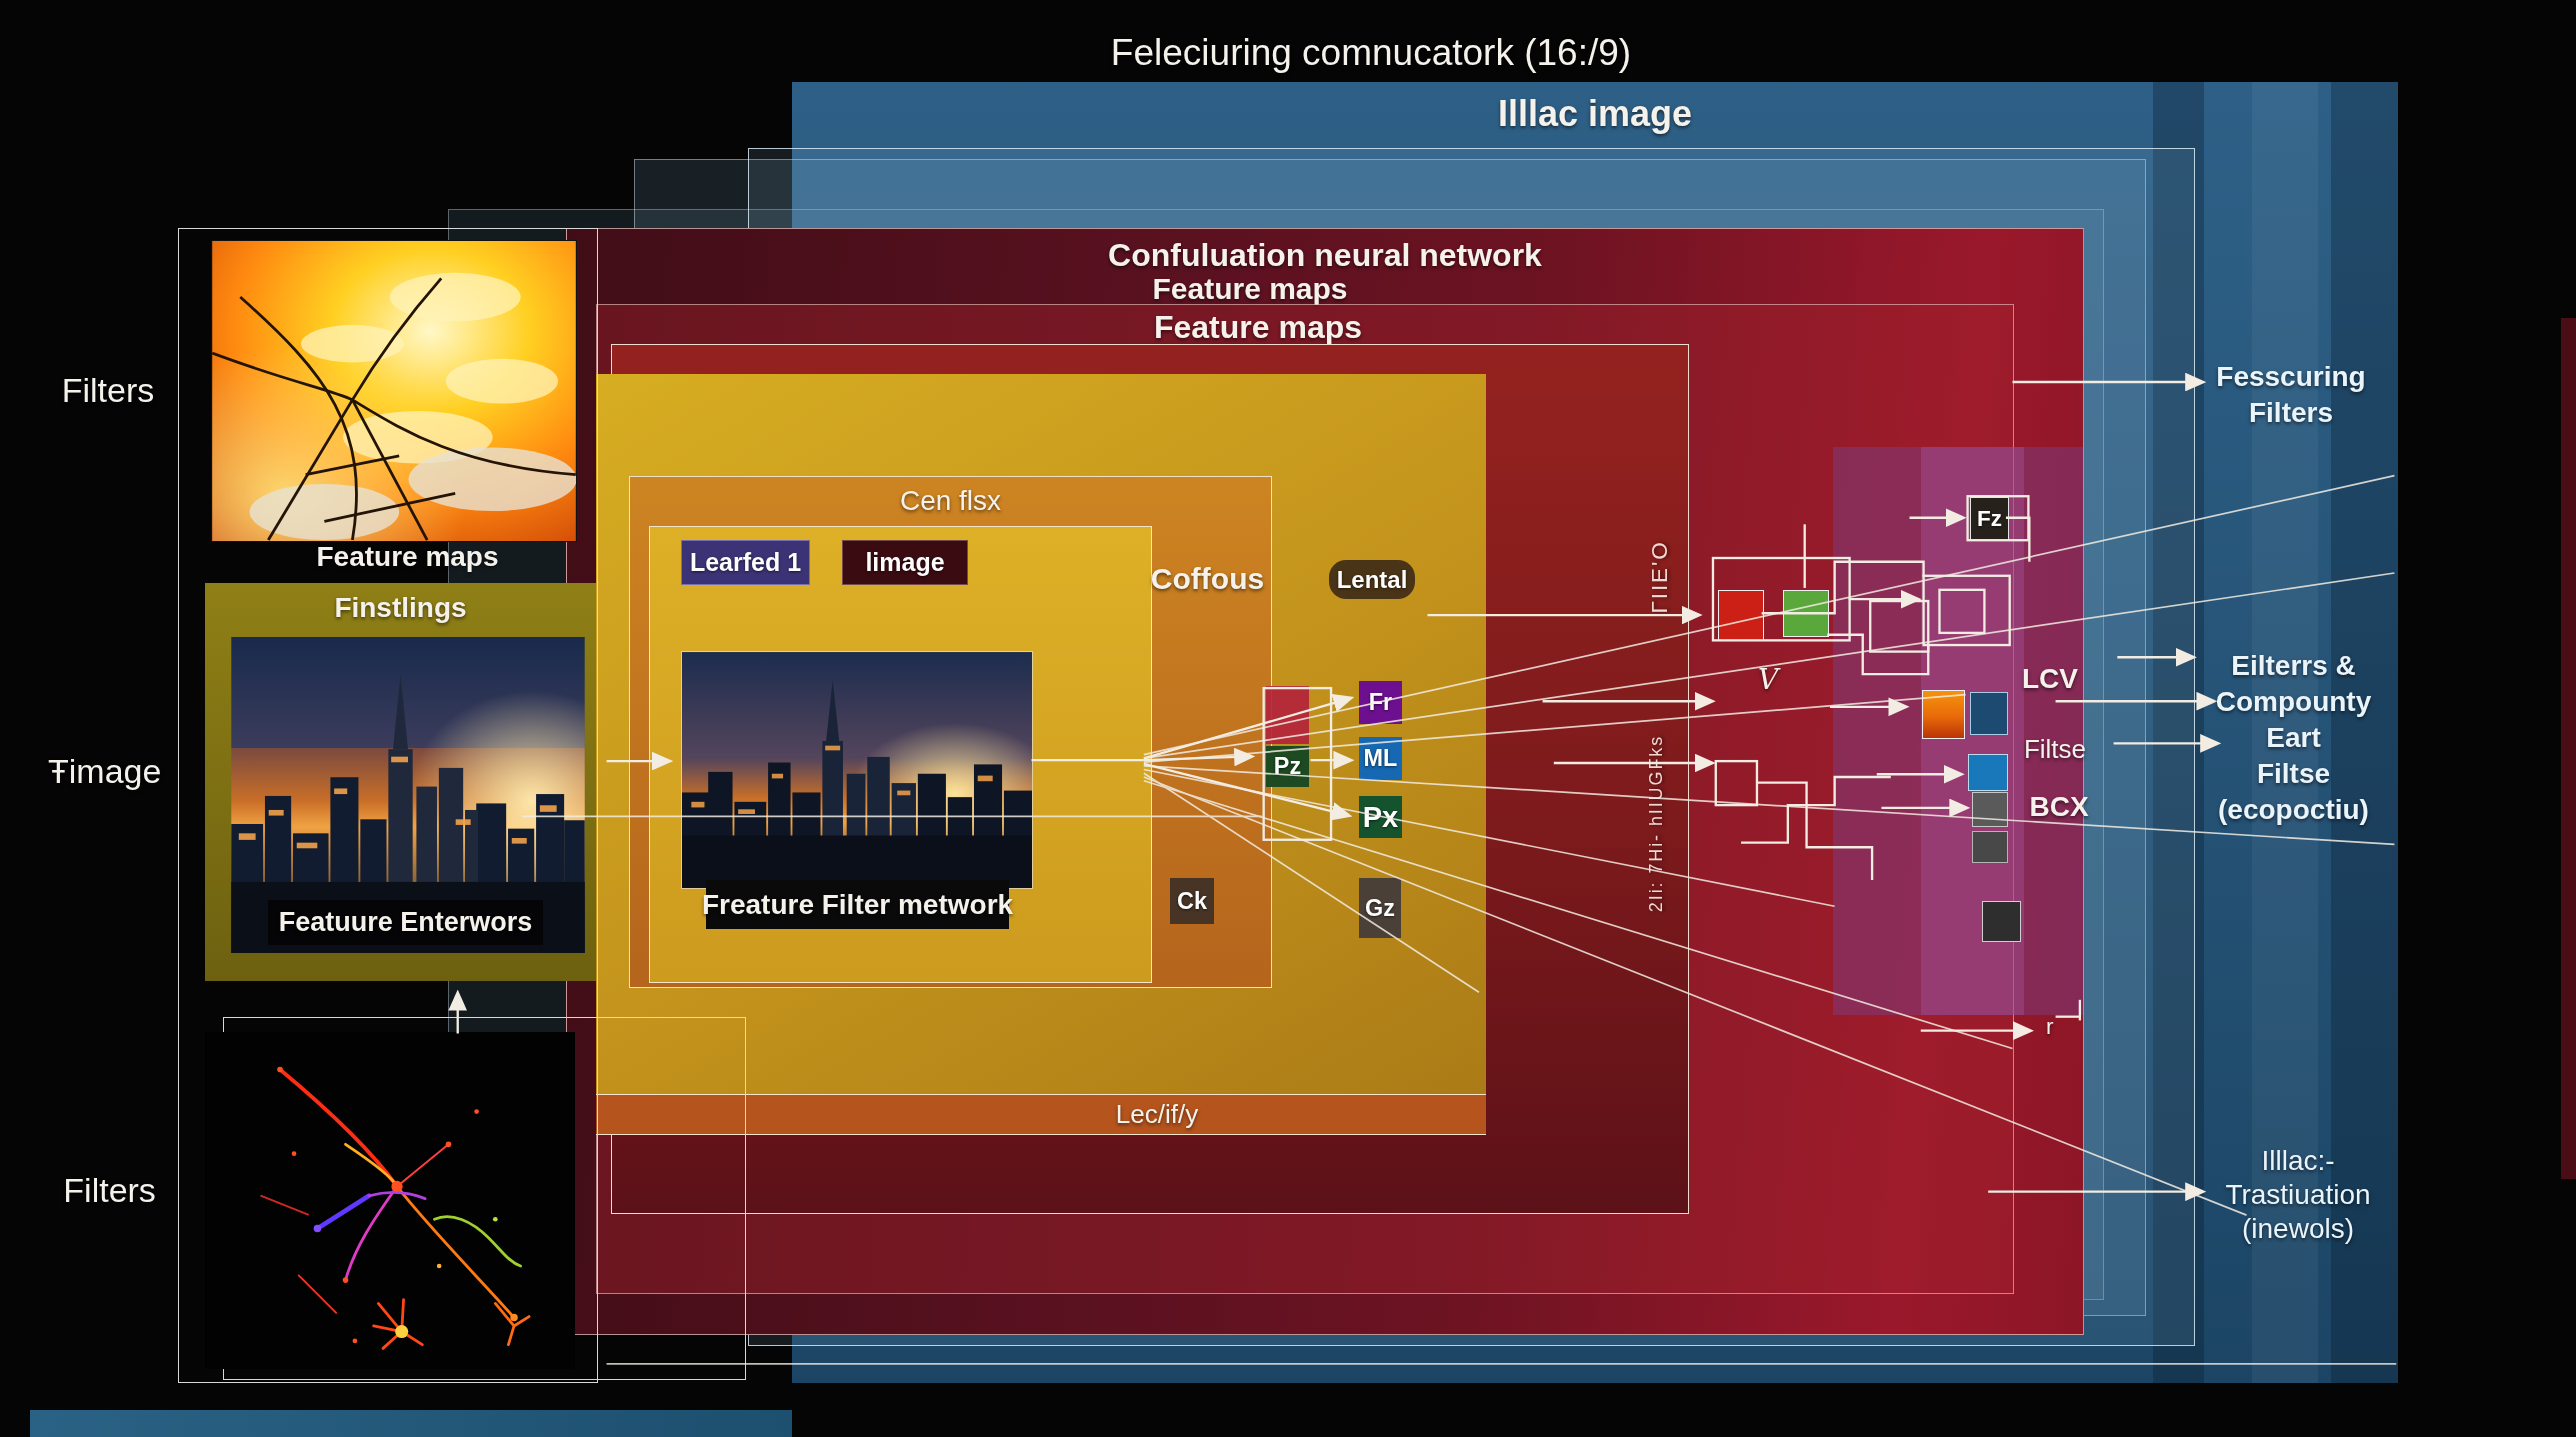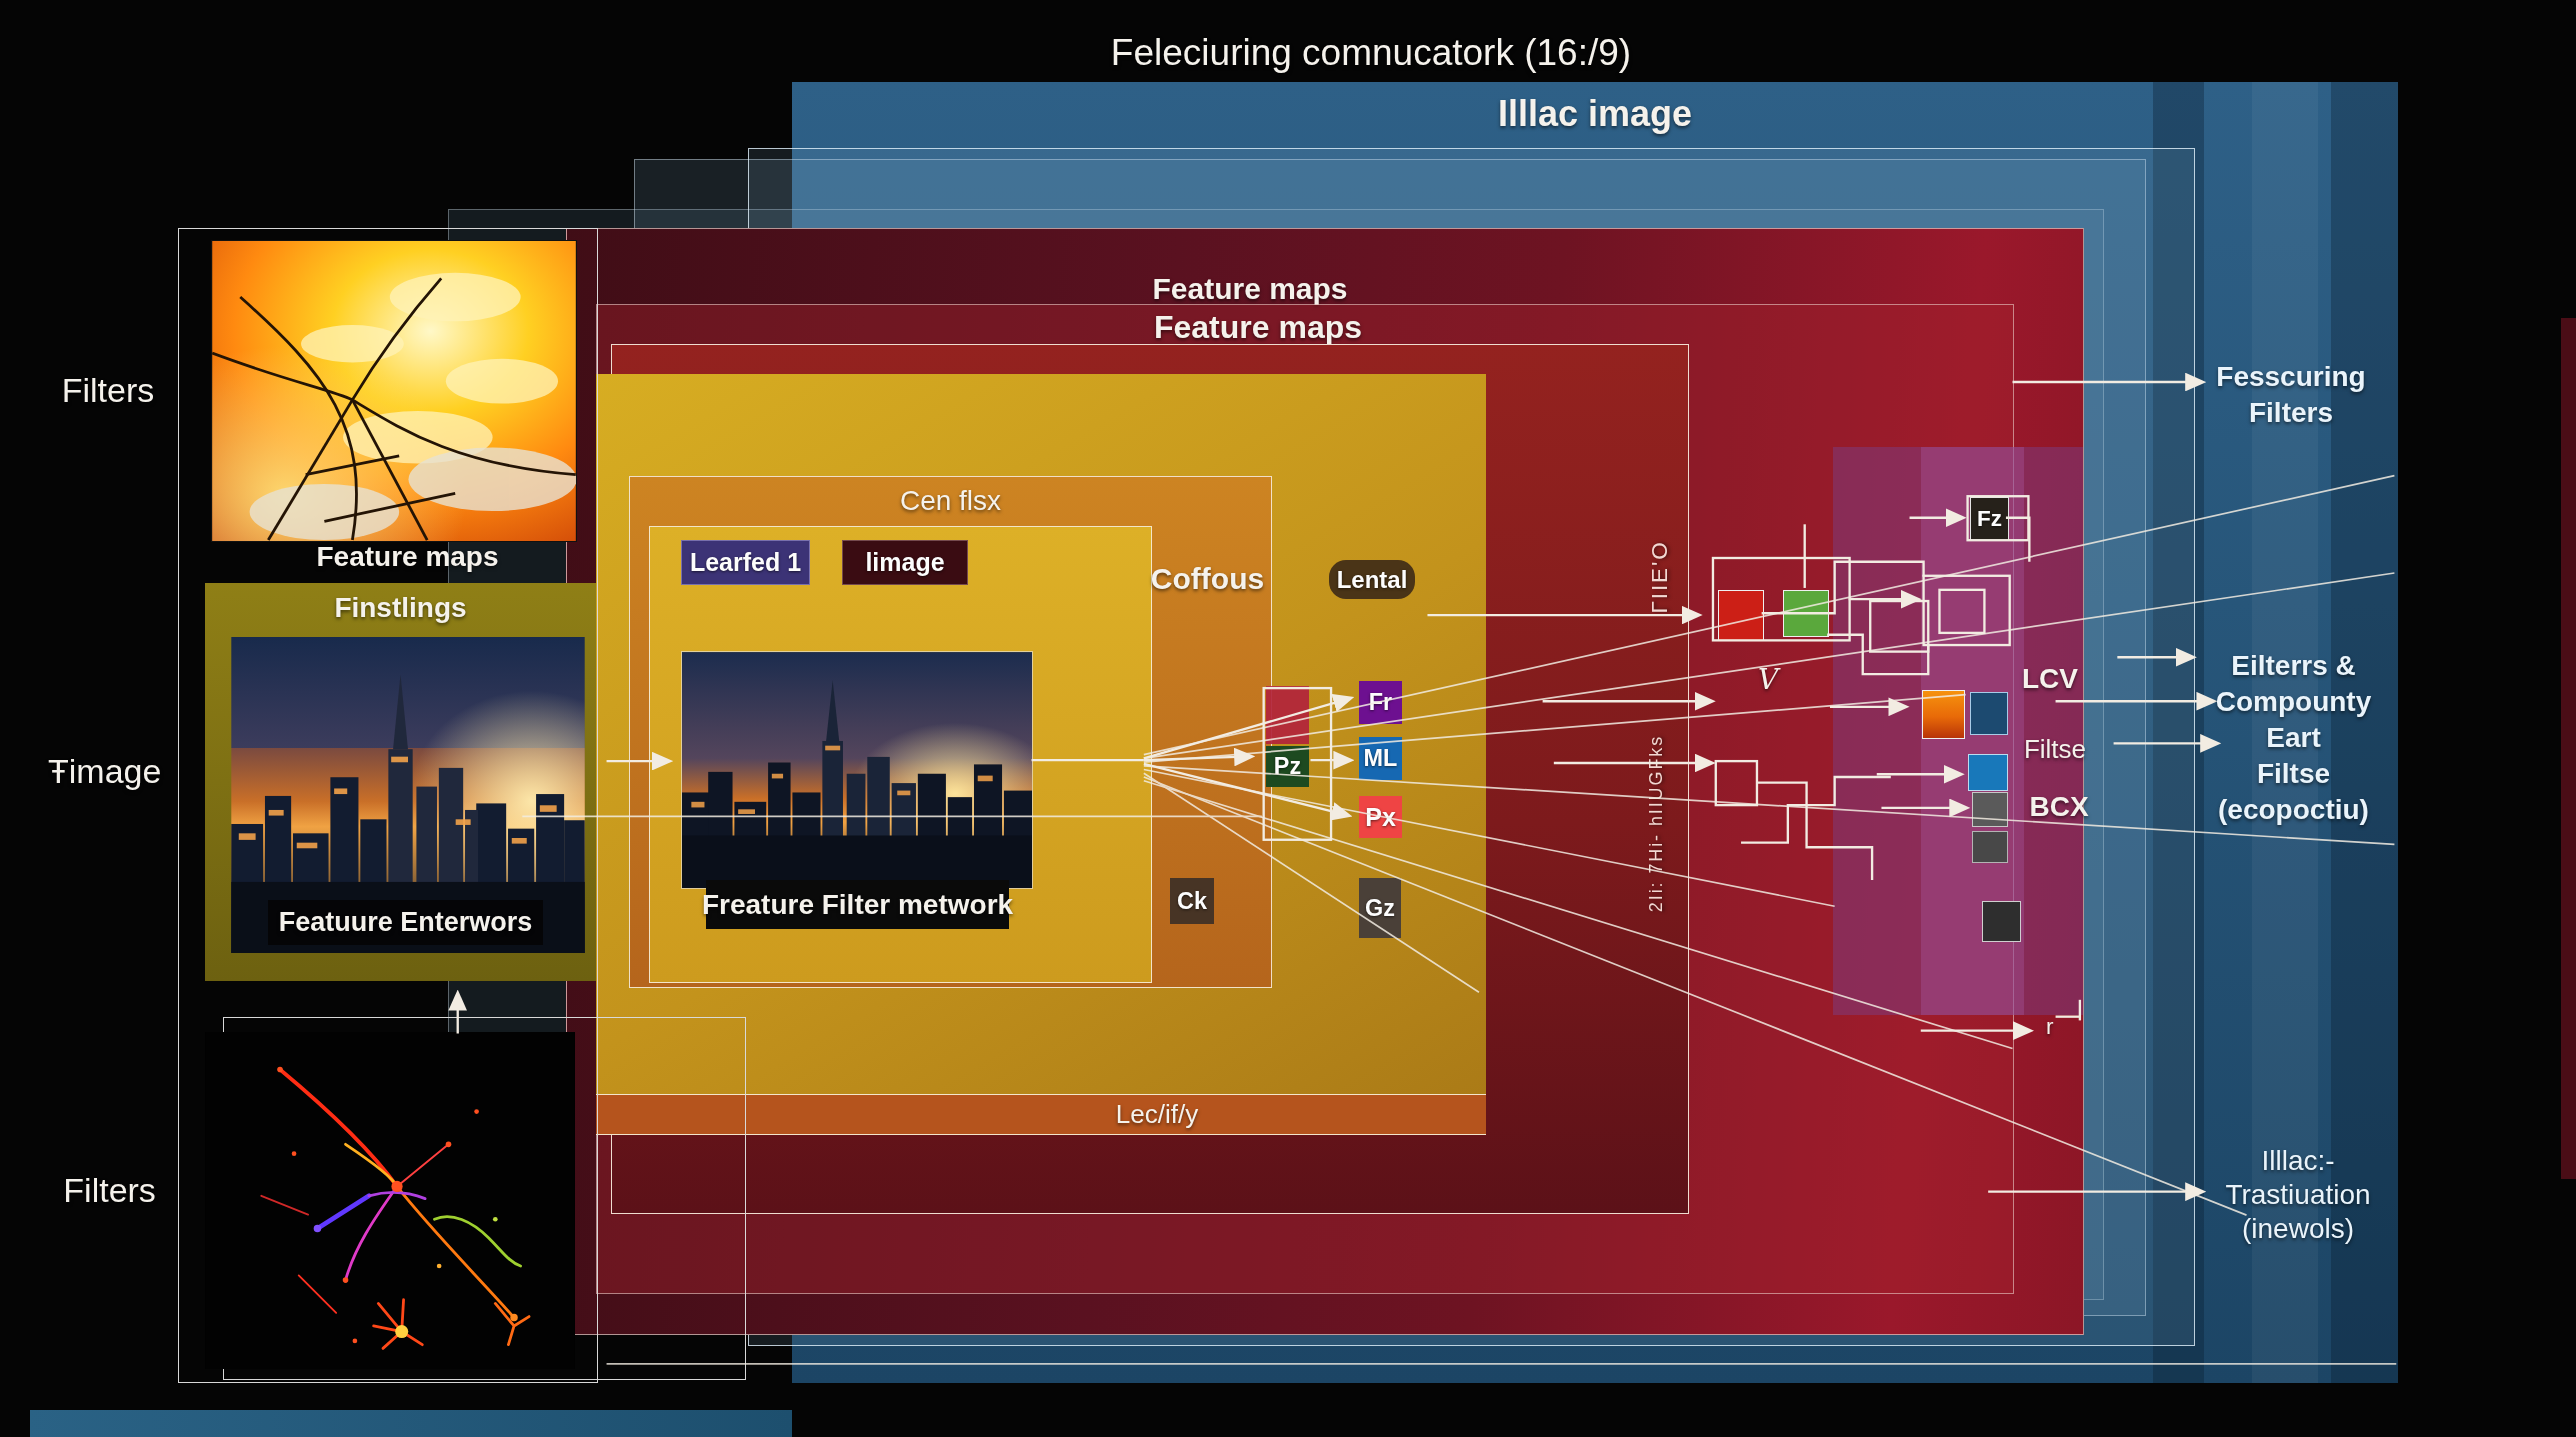--- a/index.html
+++ b/index.html
@@ -31,20 +31,21 @@
   </div>
 
   <div class="abs" style="left:448px;top:209px;width:1654px;height:1089px;background:rgba(100,140,170,.16);border:0.9px solid rgba(225,240,250,.35);"></div>
   <div class="abs" style="left:634px;top:159px;width:1510px;height:1155px;background:rgba(115,155,185,.18);border:0.9px solid rgba(225,240,250,.45);"></div>
   <div class="abs" style="left:748px;top:148px;width:1445px;height:1196px;background:rgba(130,170,200,.14);border:1.9px solid rgba(228,242,252,.8);"></div>
 
   <div class="abs" style="left:2561px;top:318px;width:15px;height:861px;background:#4a0d16;"></div>
 
   <div class="abs" style="left:566px;top:228px;width:1516px;height:1105px;border:0.9px solid rgba(240,222,215,.65);
               background:linear-gradient(95deg,#400d16 0%,#5a1120 38%,#6e1322 62%,#9a182b 88%,#8c1626 100%);">
+    <div class="abs t ctr bold" style="left:0;top:7.5px;width:100%;font-size:32px;">Confuluation neural network</div>
     <div class="abs t ctr bold" style="left:-75px;top:43px;width:100%;font-size:30px;">Feature maps</div>
   </div>
 
   <div class="abs" style="left:596px;top:304px;width:1416px;height:988px;background:rgba(165,35,45,.40);
               border:0.9px solid rgba(240,222,215,.55);">
     <div class="abs t ctr bold" style="left:-47px;top:3.7px;width:100%;font-size:32px;">Feature maps</div>
   </div>
 
   <div class="abs" style="left:611px;top:344px;width:1076px;height:868px;border:1.9px solid #f0ddd0;
               background:linear-gradient(180deg,#94221f 0%,#7d1a1c 55%,#5c1118 100%);"></div>
@@ -256,21 +257,21 @@
   </div>
 
   <div class="abs t ctr" style="left:19px;top:371px;width:178px;font-size:34px;">Filters</div>
   <div class="abs t ctr" style="left:11.2px;top:752px;width:187px;font-size:34px;">Ŧimage</div>
   <div class="abs t ctr" style="left:20.6px;top:1171px;width:178px;font-size:34px;">Filters</div>
 
   <div class="abs" style="left:1266px;top:686px;width:43px;height:58px;background:rgba(178,36,59,.92);"></div>
   <div class="abs chip" style="left:1266px;top:746px;width:43px;height:41px;background:#1d4a20;font-size:23.4px;">Pz</div>
   <div class="abs chip" style="left:1359px;top:681px;width:43px;height:43px;background:#6d1090;font-size:23.4px;">Fr</div>
   <div class="abs chip" style="left:1359px;top:737px;width:43px;height:43px;background:#1668b2;font-size:23.4px;">ML</div>
-  <div class="abs chip" style="left:1359px;top:796px;width:43px;height:42px;background:#ef4444;font-size:25px;">Px</div>
+  <div class="abs chip" style="left:1359px;top:796px;width:43px;height:42px;background:#14532d;font-size:29px;">Px</div>
   <div class="abs chip" style="left:1359px;top:878px;width:42px;height:60px;background:#4a4038;font-size:23.4px;">Gz</div>
   <div class="abs chip" style="left:1170px;top:878px;width:44px;height:46px;background:#473425;font-size:23.4px;">Ck</div>
   <div class="abs chip" style="left:1970px;top:497px;width:37px;height:42px;background:#26211a;border:1.9px solid #e4e4e4;font-size:22.5px;">Fz</div>
 
   <div class="abs t rot ctr" style="left:1557px;top:564px;width:206px;font-size:22.5px;color:#f2d8d2;">ΓIIE'O</div>
   <div class="abs t rot ctr" style="left:1516px;top:813px;width:281px;font-size:18px;color:#f2d8d2;">2Ii: 7Hi- hIIUGFks</div>
 
   <div class="abs" style="left:1718px;top:590px;width:44px;height:49px;background:#cc1f16;border:1.9px solid #f0f0f0;"></div>
   <div class="abs" style="left:1783px;top:590px;width:44px;height:45px;background:#5aa83c;border:1.9px solid #f0f0f0;"></div>
   <div class="abs t" style="left:1758px;top:663px;font-size:28px;font-style:italic;font-family:'DejaVu Serif',serif;">V</div>

